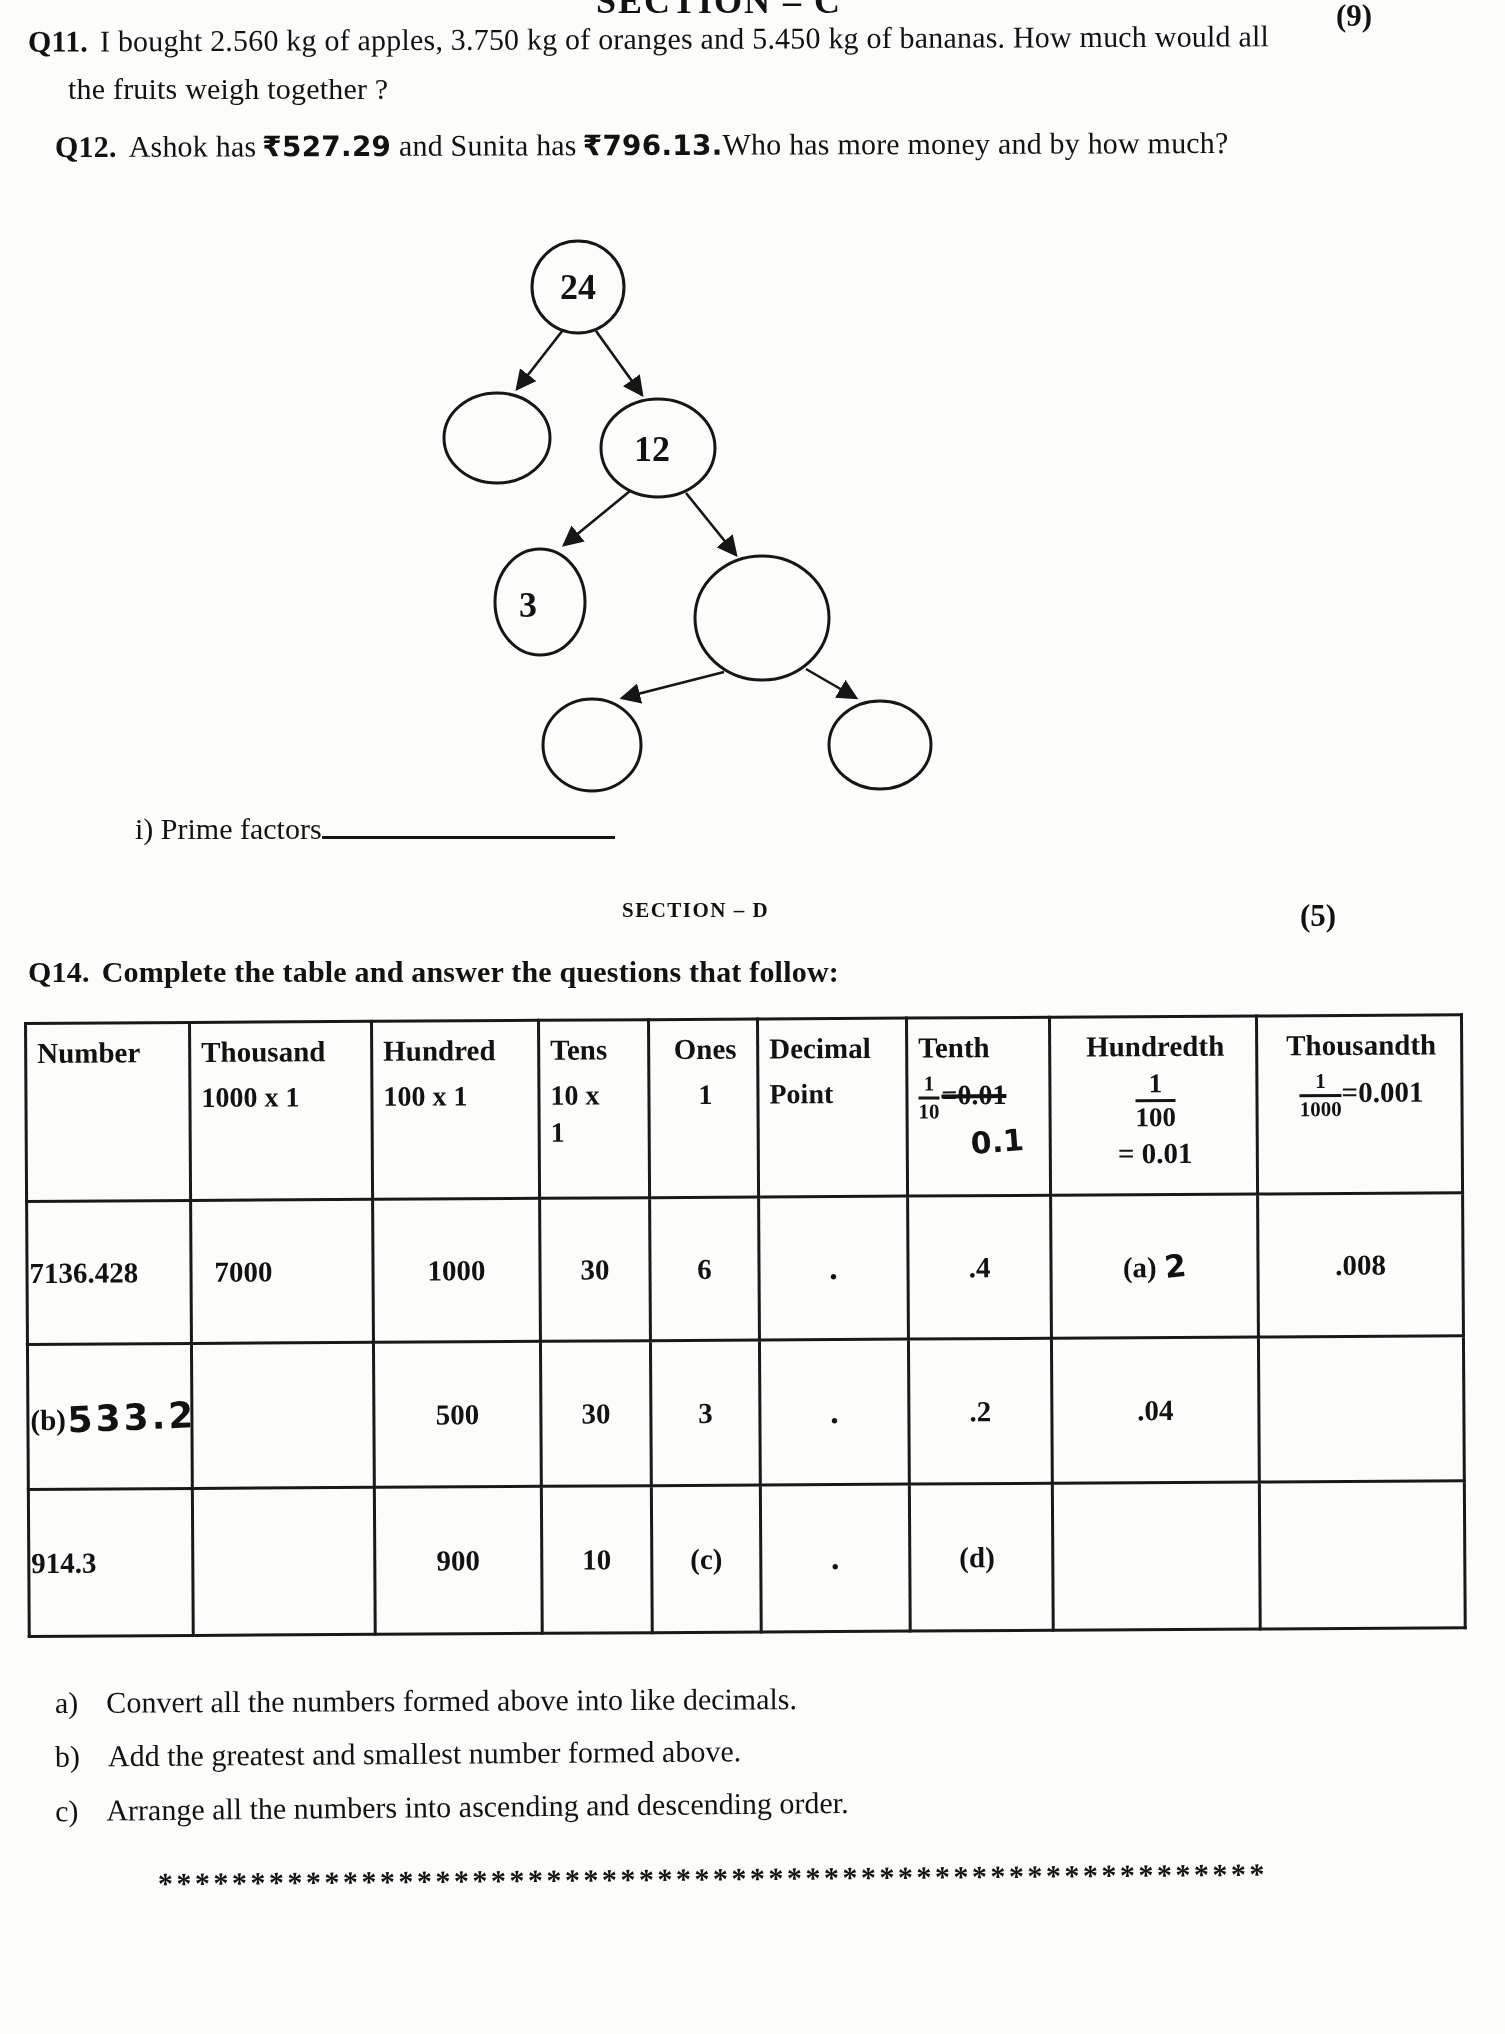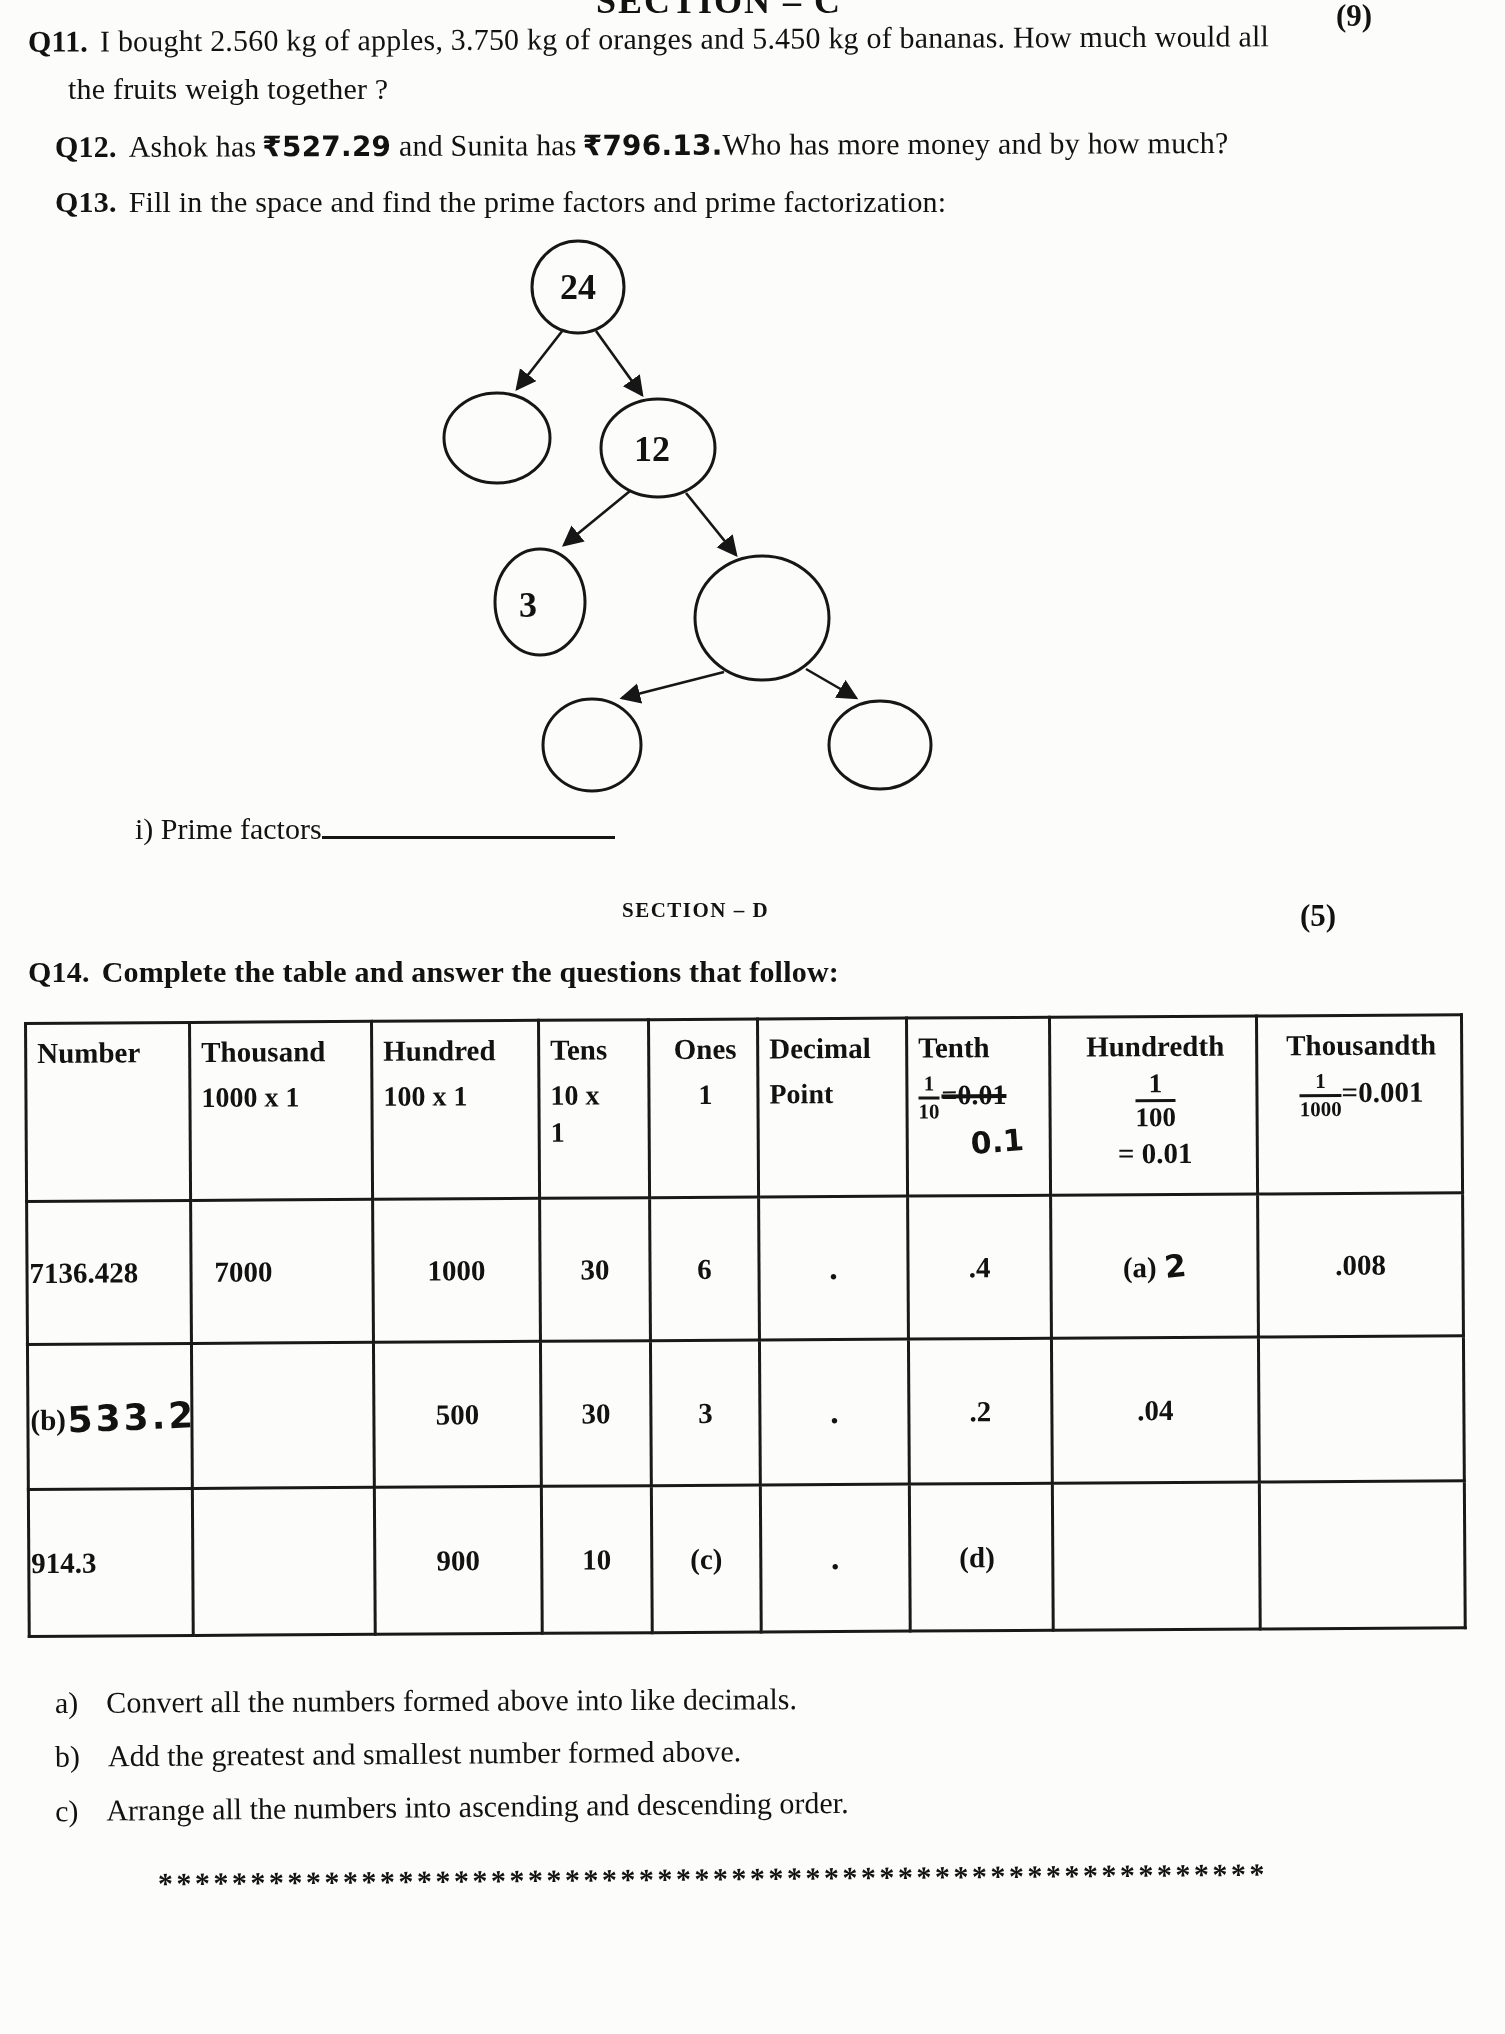--- a/index.html
+++ b/index.html
@@ -57,23 +57,20 @@
     <span class="qlabel">Q11.</span><span>I bought 2.560 kg of apples, 3.750 kg of oranges and 5.450 kg of bananas. How much would all</span>
   </div>
   <div class="abs qline" style="left:68px; top:72px;text-align:center;">
     <span>the fruits weigh together ?</span>
   </div>
 
   <div class="abs qline" style="left:55px; top:128px; transform:rotate(-0.2deg);">
     <span class="qlabel">Q12.</span><span>Ashok has</span><span class="rupee bold">₹527.29</span>&nbsp;<span>and Sunita has</span><span class="rupee bold">₹796.13.</span><span>Who has more money and by how much?</span>
   </div>
 
-  <div class="abs qline" style="left:55px; top:185px;">
-    <span class="qlabel">Q13.</span><span>Fill in the space and find the prime factors and prime factorization:</span>
-  </div>
 
   <svg class="abs" style="left:300px; top:225px;" width="700" height="610" viewBox="0 0 700 610">
     <defs>
       <marker id="arrow" markerWidth="10" markerHeight="10" refX="7" refY="4" orient="auto">
         <path d="M0,0 L8,4 L0,8 Z" fill="#161616"></path>
       </marker>
     </defs>
 
     <line x1="263" y1="105" x2="217" y2="164" stroke="#161616" stroke-width="2.6" marker-end="url(#arrow)"></line>
     <line x1="296" y1="106" x2="342" y2="170" stroke="#161616" stroke-width="2.6" marker-end="url(#arrow)"></line>

